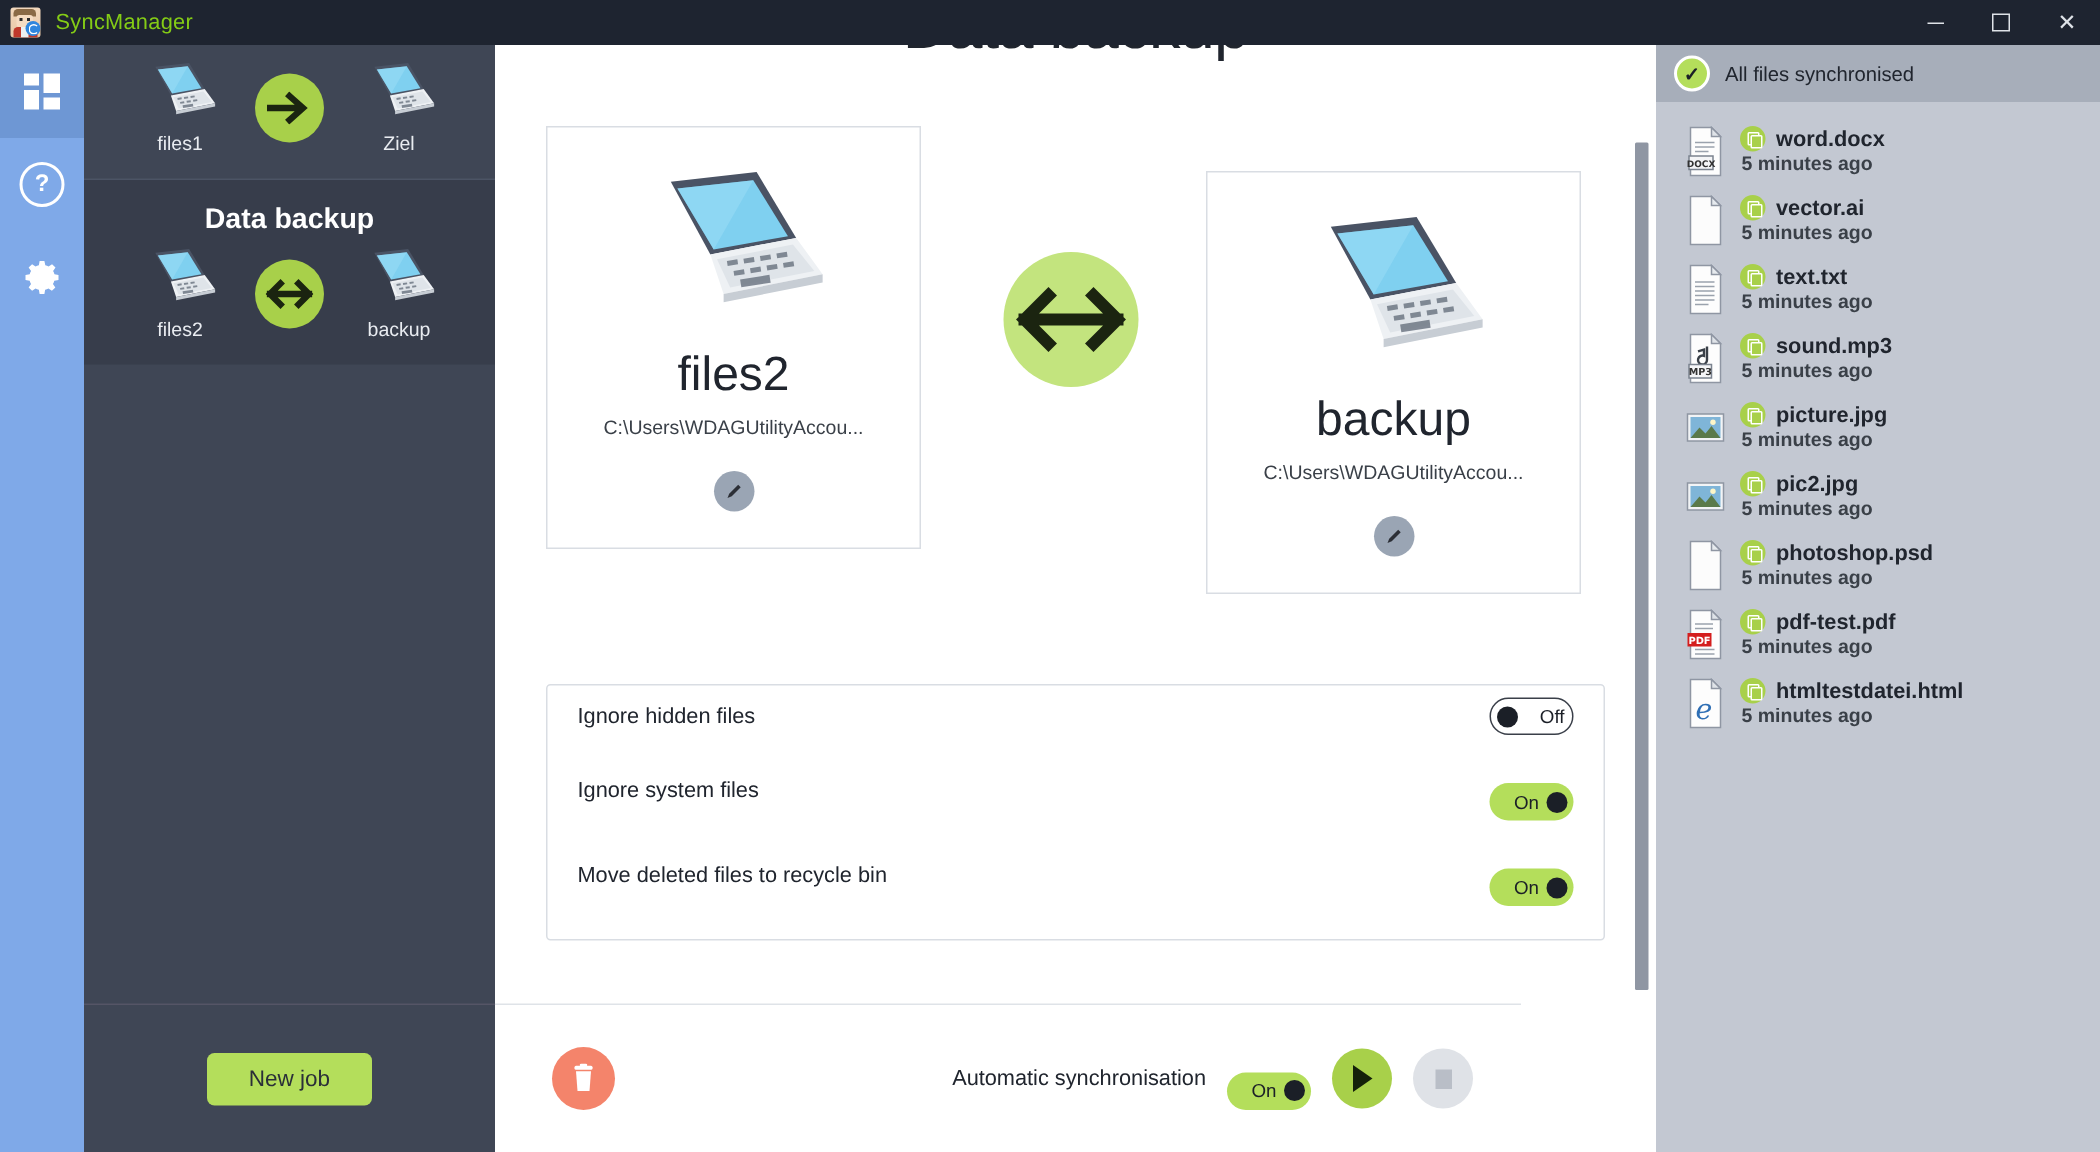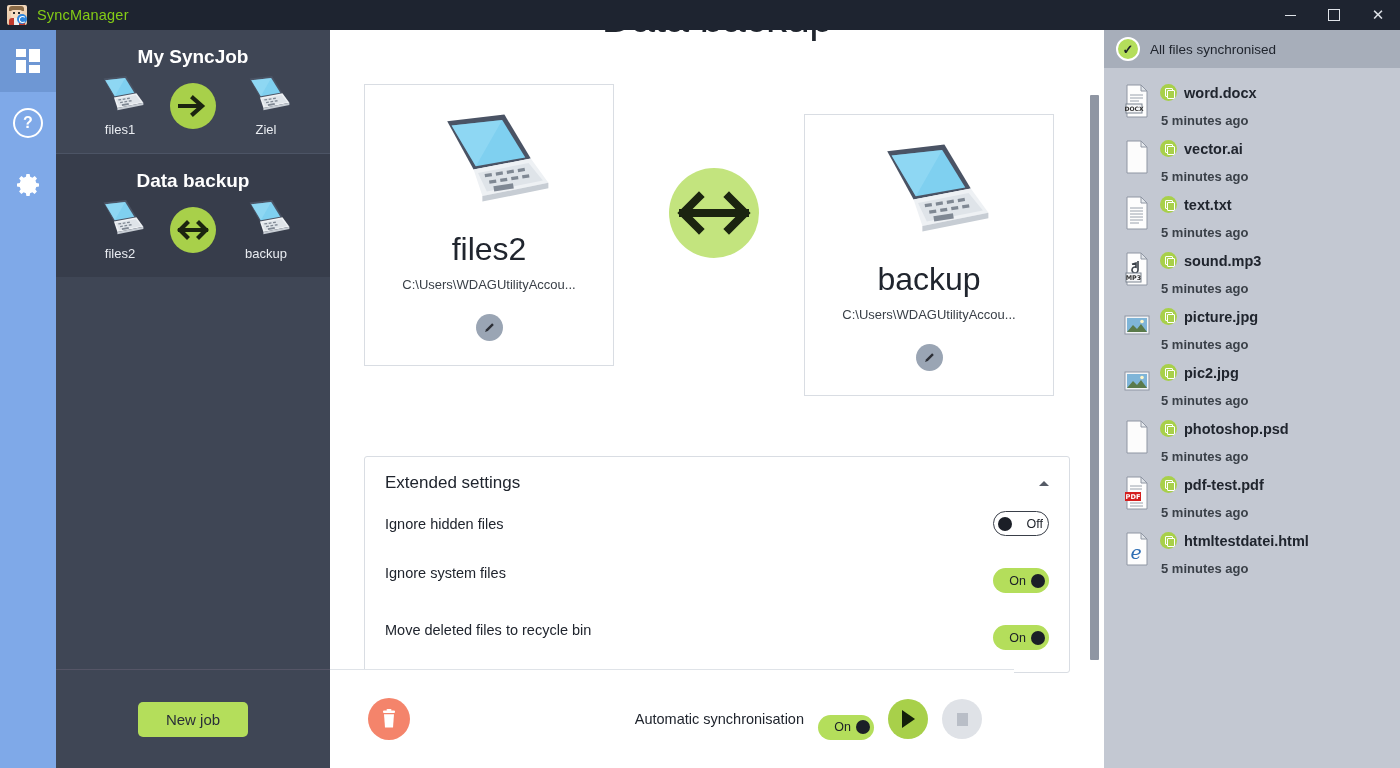--- a/index.html
+++ b/index.html
@@ -163,21 +163,21 @@
   .file-ic{width:30px;height:34px;flex:none;margin-right:8px;position:relative;}
   .file-meta{display:flex;flex-direction:column;font-weight:bold;}
   .file-name-line{display:flex;align-items:center;gap:7px;}
   .sync-badge{
     width:17px;height:17px;border-radius:50%;background:#a8d04a;flex:none;
     display:flex;align-items:center;justify-content:center;position:relative;
   }
   .sync-badge .b1{position:absolute;left:5px;top:4px;width:6px;height:7px;border:1.4px solid #fff;border-radius:1px;}
   .sync-badge .b2{position:absolute;left:7px;top:6px;width:6px;height:7px;border:1.4px solid #fff;border-radius:1px;background:#a8d04a;}
   .file-name{font-size:14.5px;color:#20252e;}
-  .file-time{font-size:13px;color:#3a4048;margin-top:12px;margin-left:1px;}
+  .file-time{font-size:13px;color:#3a4048;margin-top:0;margin-left:1px;}
   .rightpanel-footer{
     position:absolute;left:0;bottom:0;width:296px;height:88px;display:flex;align-items:center;justify-content:center;
   }
   .btn-protocol{
     background:#a5acb9;color:#20252e;border:none;border-radius:4px;padding:10px 28px;font-size:15px;
     font-family:"Liberation Sans",sans-serif;
   }
 
   
   .vscroll{position:absolute;left:1090px;top:95px;width:9px;height:565px;background:#8f96a3;border-radius:1px;}
@@ -231,21 +231,20 @@
             <path fill="#ffffff" d="M13 8.3a4.7 4.7 0 100 9.4 4.7 4.7 0 000-9.4zm0 7a2.3 2.3 0 110-4.6 2.3 2.3 0 010 4.6z"></path>
             <path fill="#ffffff" d="M24 14.6v-3.2l-2.7-.5a8.7 8.7 0 00-.9-2.2l1.6-2.3-2.3-2.3-2.3 1.6c-.7-.4-1.4-.7-2.2-.9L14.6 2h-3.2l-.5 2.8c-.8.2-1.5.5-2.2.9L6.4 4.1 4.1 6.4l1.6 2.3c-.4.7-.7 1.4-.9 2.2L2 11.4v3.2l2.8.5c.2.8.5 1.5.9 2.2l-1.6 2.3 2.3 2.3 2.3-1.6c.7.4 1.4.7 2.2.9l.5 2.8h3.2l.5-2.8c.8-.2 1.5-.5 2.2-.9l2.3 1.6 2.3-2.3-1.6-2.3c.4-.7.7-1.4.9-2.2l2.8-.5z"></path>
           </svg>
       </span>
     </div>
   </div>
 
   <div class="joblist">
 
     <div class="job">
-      <div class="job-title">My SyncJob</div>
       <div class="job-row">
         <div class="job-node">
           <svg class="laptop" width="52" height="42" viewBox="0 0 60 48">
             <polygon points="11,5 37,2 49,22 23,27" fill="#4a5364"></polygon>
             <polygon points="13,7 36,4.5 46.5,21.5 24,25.5" fill="#7fd0f0"></polygon>
             <polygon points="13,7 36,4.5 24,25.5" fill="#9adcf5" opacity=".55"></polygon>
             <polygon points="23,27 49,22 57,33 27,39" fill="#eef1f4"></polygon>
             <polygon points="25,28.5 48,24 54.5,32 29,37" fill="#dfe4e9"></polygon>
             <polygon points="27,39 57,33 57,35.5 27,41.5" fill="#c7cdd4"></polygon>
             <g fill="#6f7885" opacity=".85">
@@ -417,24 +416,20 @@
           <div class="path">C:\Users\WDAGUtilityAccou...</div>
           <div class="pencil">
             <svg width="15" height="15" viewBox="0 0 16 16">
                 <path d="M3.2 12.8l1.2-3 6.4-6.4 1.8 1.8-6.4 6.4-3 1.2z" fill="#2c2f36"></path>
               </svg>
           </div>
         </div>
       </div>
 
       <div class="settings">
-        <div class="settings-head">
-          <span class="t">Extended settings</span>
-          <span class="caret"></span>
-        </div>
 
         <div class="setting-row">
           <span class="lbl">Ignore hidden files</span>
           <span class="toggle off">
             <span class="knob"></span>
             <span class="txt">Off</span>
           </span>
         </div>
 
         <div class="setting-row">

